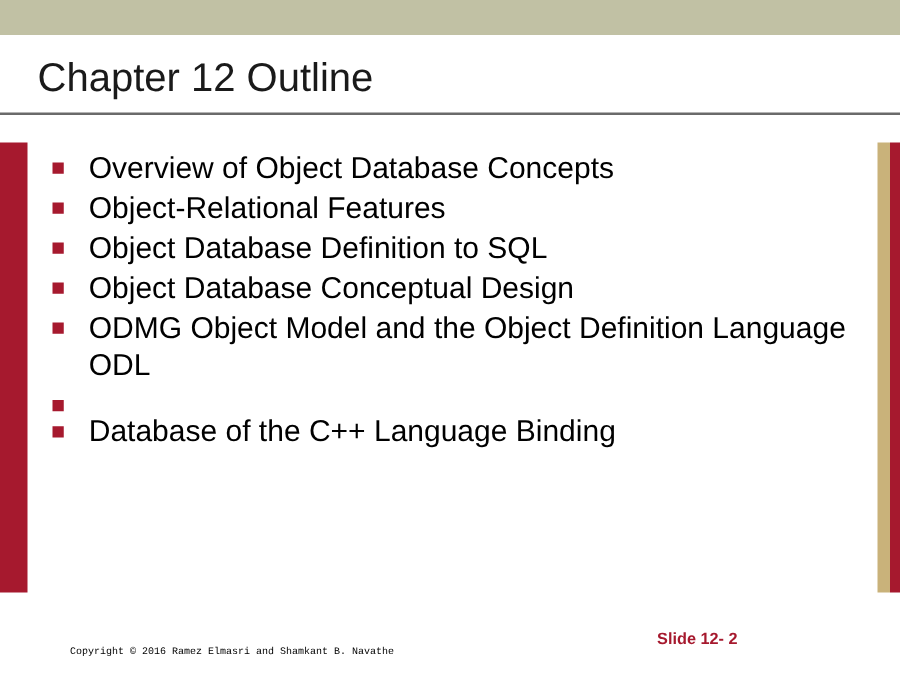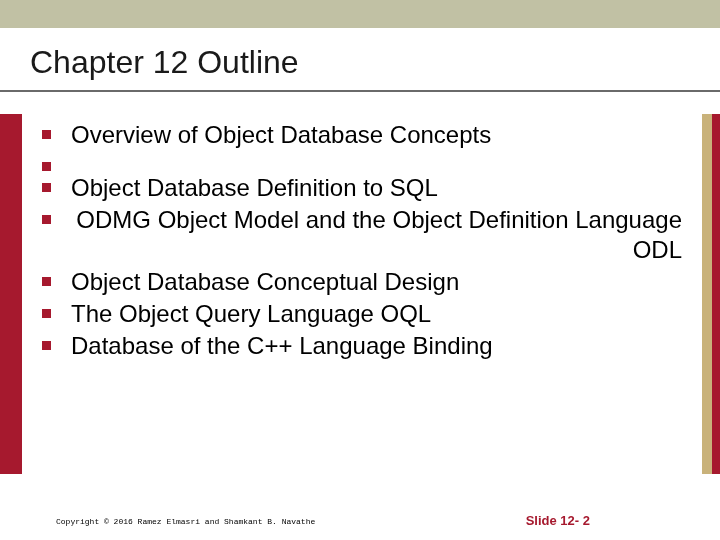--- a/index.html
+++ b/index.html
@@ -89,33 +89,32 @@
     height: 9px;
     background: #a6192e;
     flex: 0 0 9px;
     margin-top: 10px;
     margin-right: 20px;
   }
   .bt {
     font-size: 24px;
     line-height: 30px;
     color: #000;
-    text-align: right;
   }
   .copyright {
     position: absolute;
     bottom: 14px;
     left: 56px;
     font-size: 8px;
     color: #000;
     font-family: Liberation Mono, monospace;
   }
   .slide-num {
     position: absolute;
-    bottom: 12px;
+    bottom: 22px;
     right: 22px;
     font-size: 13px;
     color: #a6192e;
     font-weight: bold;
   }
 </style>
 </head>
 <body>
 
 <div class="slide">
@@ -130,36 +129,36 @@
     <div class="accent-right-brown"></div>
     <div class="accent-right-red"></div>
 
     <div class="bullets">
       <div class="bullet-row">
         <div class="sq"></div>
         <div class="bt">Overview of Object Database Concepts</div>
       </div>
       <div class="bullet-row">
         <div class="sq"></div>
+        <div class="bt">Object-Relational Features</div>
       </div>
       <div class="bullet-row">
         <div class="sq"></div>
         <div class="bt">Object Database Definition to SQL</div>
       </div>
       <div class="bullet-row">
         <div class="sq"></div>
+        <div class="bt">Object Database Conceptual Design</div>
+      </div>
+      <div class="bullet-row">
+        <div class="sq"></div>
         <div class="bt">ODMG Object Model and the Object Definition Language ODL</div>
       </div>
       <div class="bullet-row">
         <div class="sq"></div>
-        <div class="bt">Object Database Conceptual Design</div>
-      </div>
-      <div class="bullet-row">
-        <div class="sq"></div>
-        <div class="bt">The Object Query Language OQL</div>
       </div>
       <div class="bullet-row">
         <div class="sq"></div>
         <div class="bt">Database of the C++ Language Binding</div>
       </div>
     </div>
   </div>
 
   <div class="copyright">Copyright © 2016 Ramez Elmasri and Shamkant B. Navathe</div>
   <div class="slide-num">Slide 12- 2</div>

